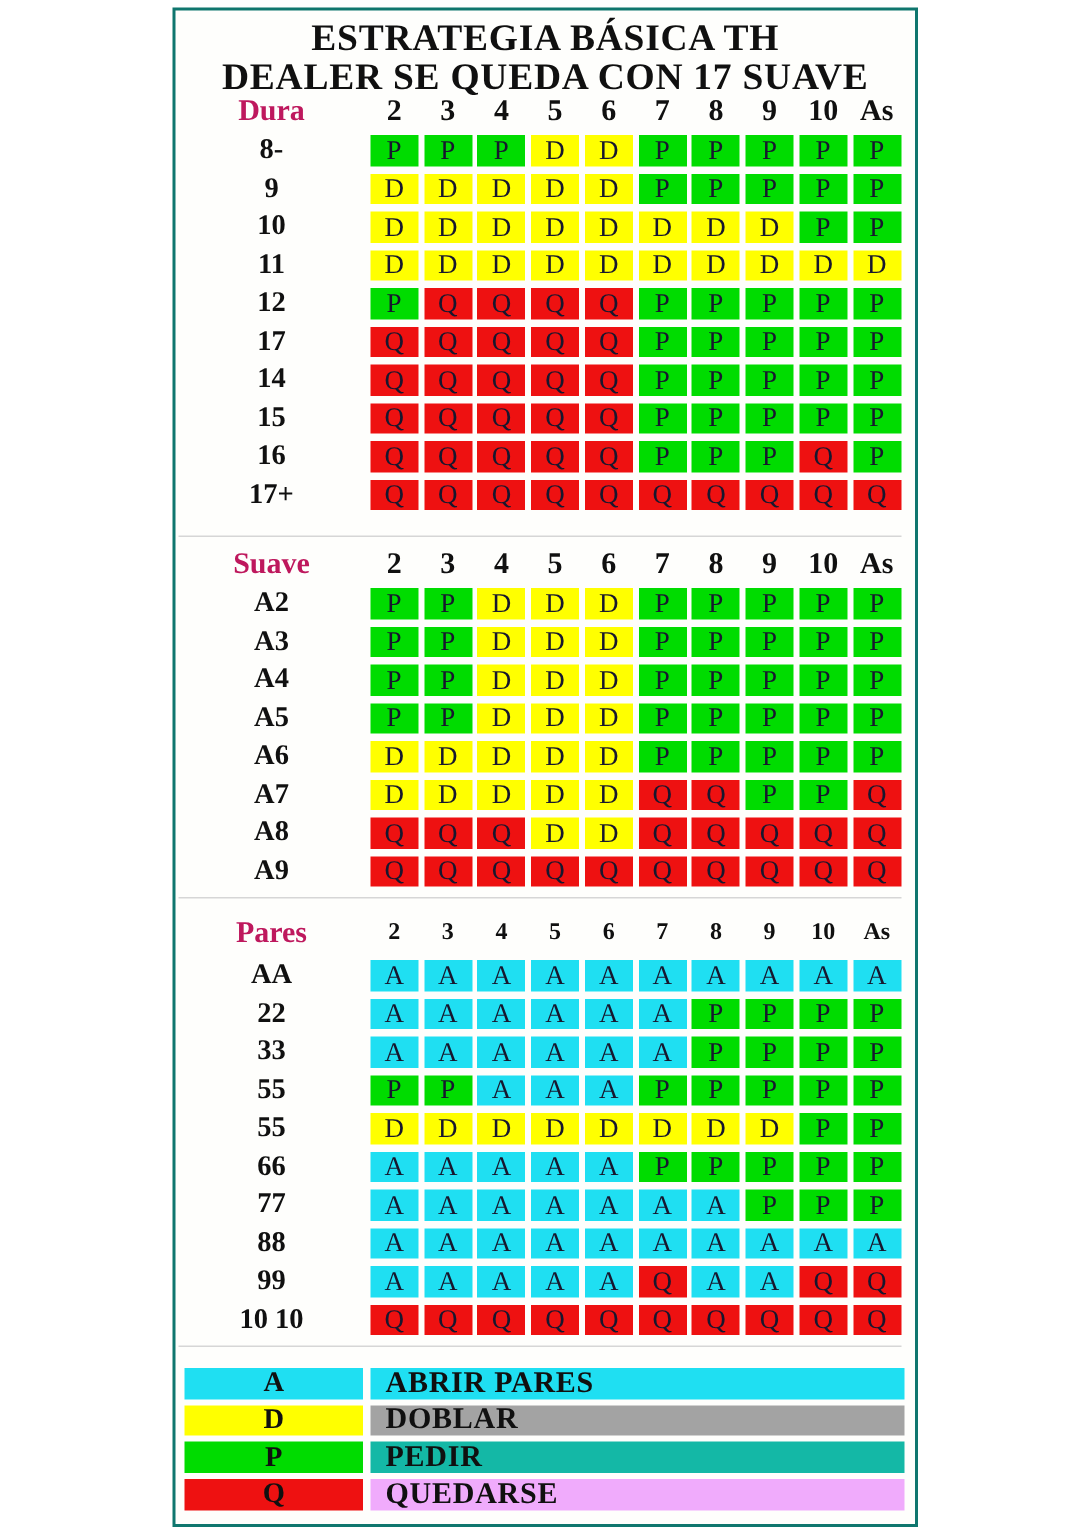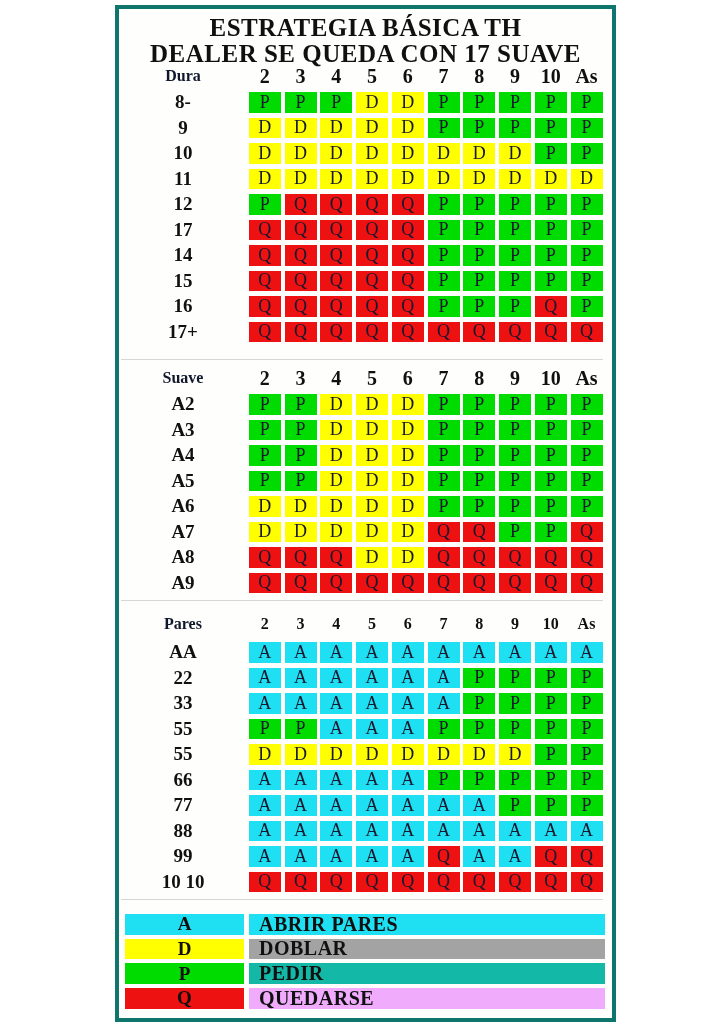--- a/index.html
+++ b/index.html
@@ -4,21 +4,21 @@
 <style>
   html,body{margin:0;padding:0;}
   body{
     width:723px;height:1024px;position:relative;
     background:#ffffff;
     font-family:"Liberation Serif","DejaVu Serif",serif;
     overflow:hidden;
   }
   .panel{
     position:absolute;left:115px;top:5px;width:493px;height:1009px;
-    border:4px solid #0f766e;background:#fefefc;
+    border:2px solid #0f766e;background:#fefefc;
   }
   .title-line{
     position:absolute;left:0;width:100%;text-align:center;
     font-weight:bold;font-size:25px;color:#101010;letter-spacing:.5px;
     white-space:nowrap;
   }
   .sep{
     position:absolute;left:2px;width:482px;height:1px;background:#d6d6d6;
   }
   .strat-grid{
@@ -30,21 +30,21 @@
     row-gap:5px;
   }
   .head-row{grid-auto-rows:22px;}
   .col-head{
     display:flex;align-items:center;justify-content:center;
     font-weight:bold;font-size:20px;color:#101010;
   }
   .pares-head .col-head{font-size:16px;}
   .tbl-name{
     display:flex;align-items:center;justify-content:center;
-    font-weight:bold;font-size:16px;color:#0f172a;
+    font-weight:bold;font-size:20px;color:#be185d;
   }
   .row-label{
     display:flex;align-items:center;justify-content:center;
     font-weight:bold;font-size:19px;color:#101010;white-space:nowrap;
   }
   .cell{
     display:flex;align-items:center;justify-content:center;
     font-size:18px;color:#17172e;
   }
   .cell.A{background:var(--cA);}

